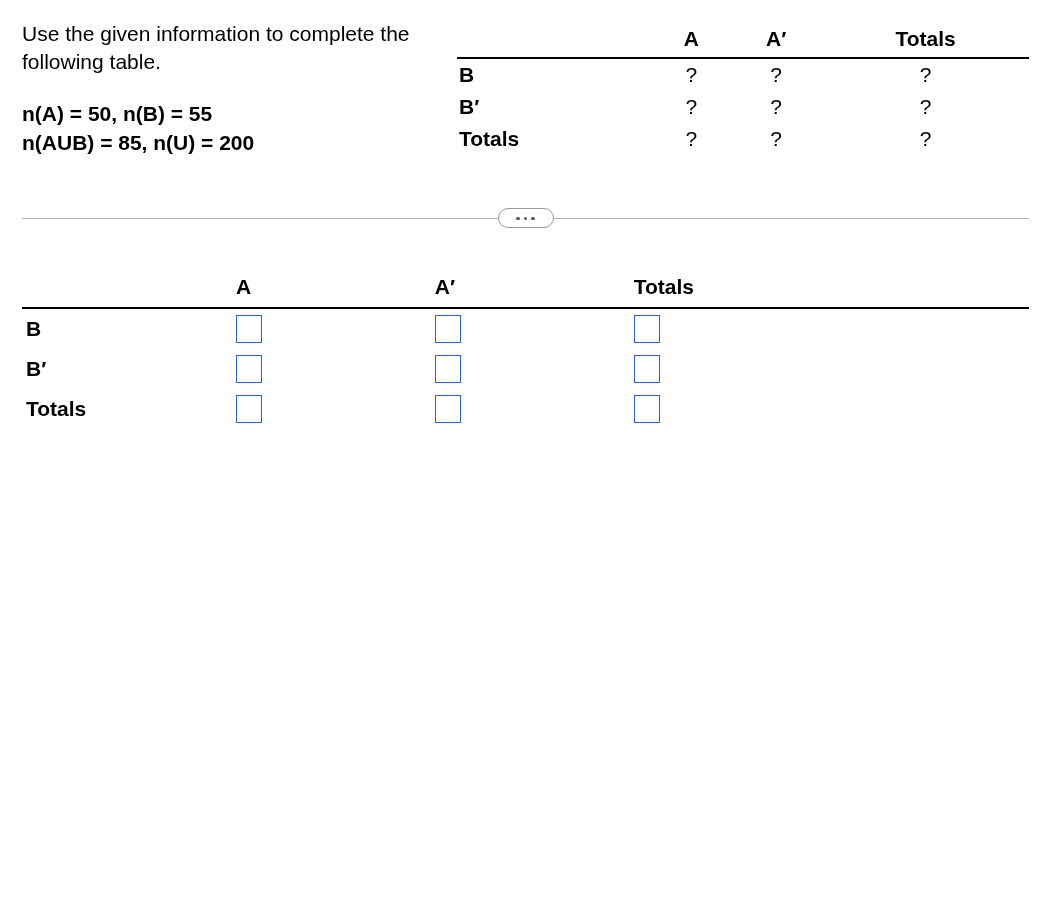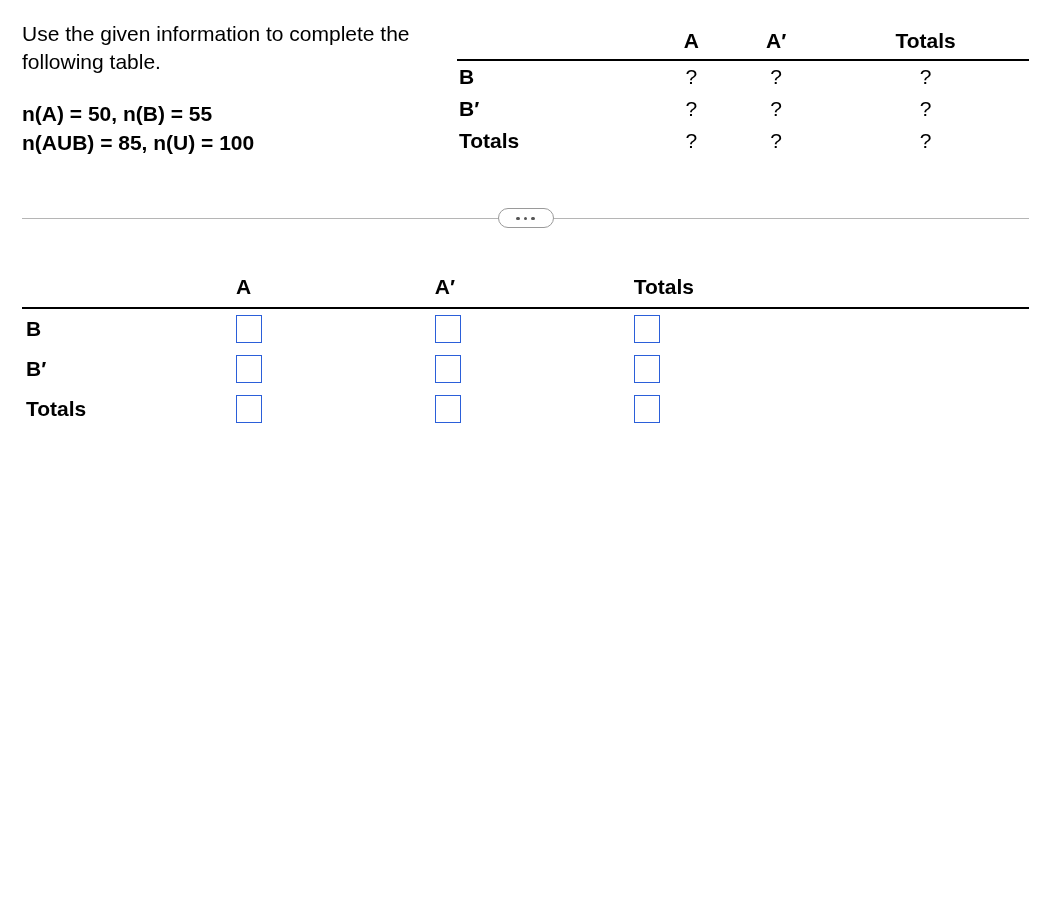--- a/index.html
+++ b/index.html
@@ -8,21 +8,21 @@
     padding: 20px 22px;
     font-family: Arial, Helvetica, sans-serif;
     font-size: 21px;
     color: #000;
     background: #fff;
     width: 1051px;
   }
   .top-region {
     display: flex;
     gap: 40px;
-    align-items: flex-end;
+    align-items: center;
   }
   .prompt-col {
     flex: 0 0 395px;
     line-height: 1.35;
   }
   .prompt-text { margin-bottom: 22px; }
   .given-text { line-height: 1.4; font-weight: bold; }
   .mini-table {
     flex: 1 1 auto;
   }
@@ -103,21 +103,21 @@
 </style>
 </head>
 <body>
 
 <div class="top-region">
 
   <div class="prompt-col">
     <div class="prompt-text">Use the given information to complete the following table.</div>
     <div class="given-text">
       <div>n(A) = 50, n(B) = 55</div>
-      <div>n(AUB) = 85, n(U) = 100</div>
+      <div>n(AUB) = 85, n(U) = 200</div>
     </div>
   </div>
 
   <div class="mini-table">
     <table>
       <thead>
         <tr>
           <th></th>
           <th>A</th>
           <th>A′</th>

